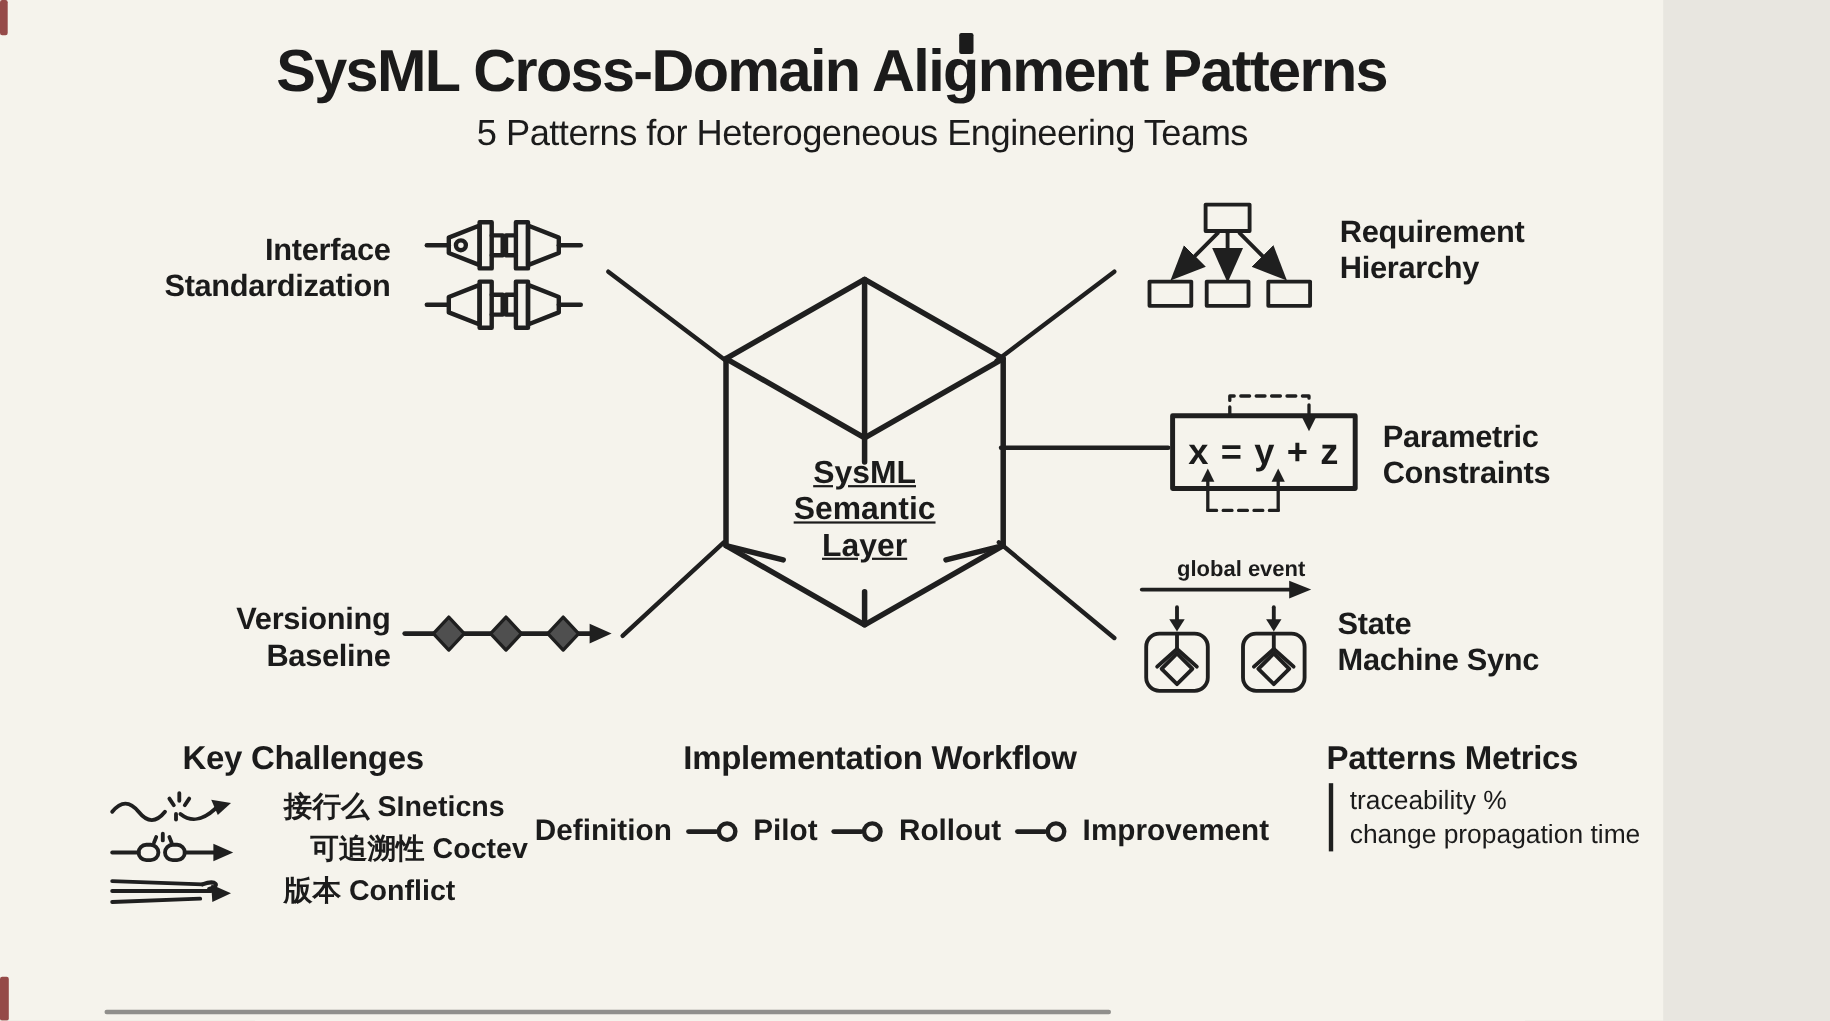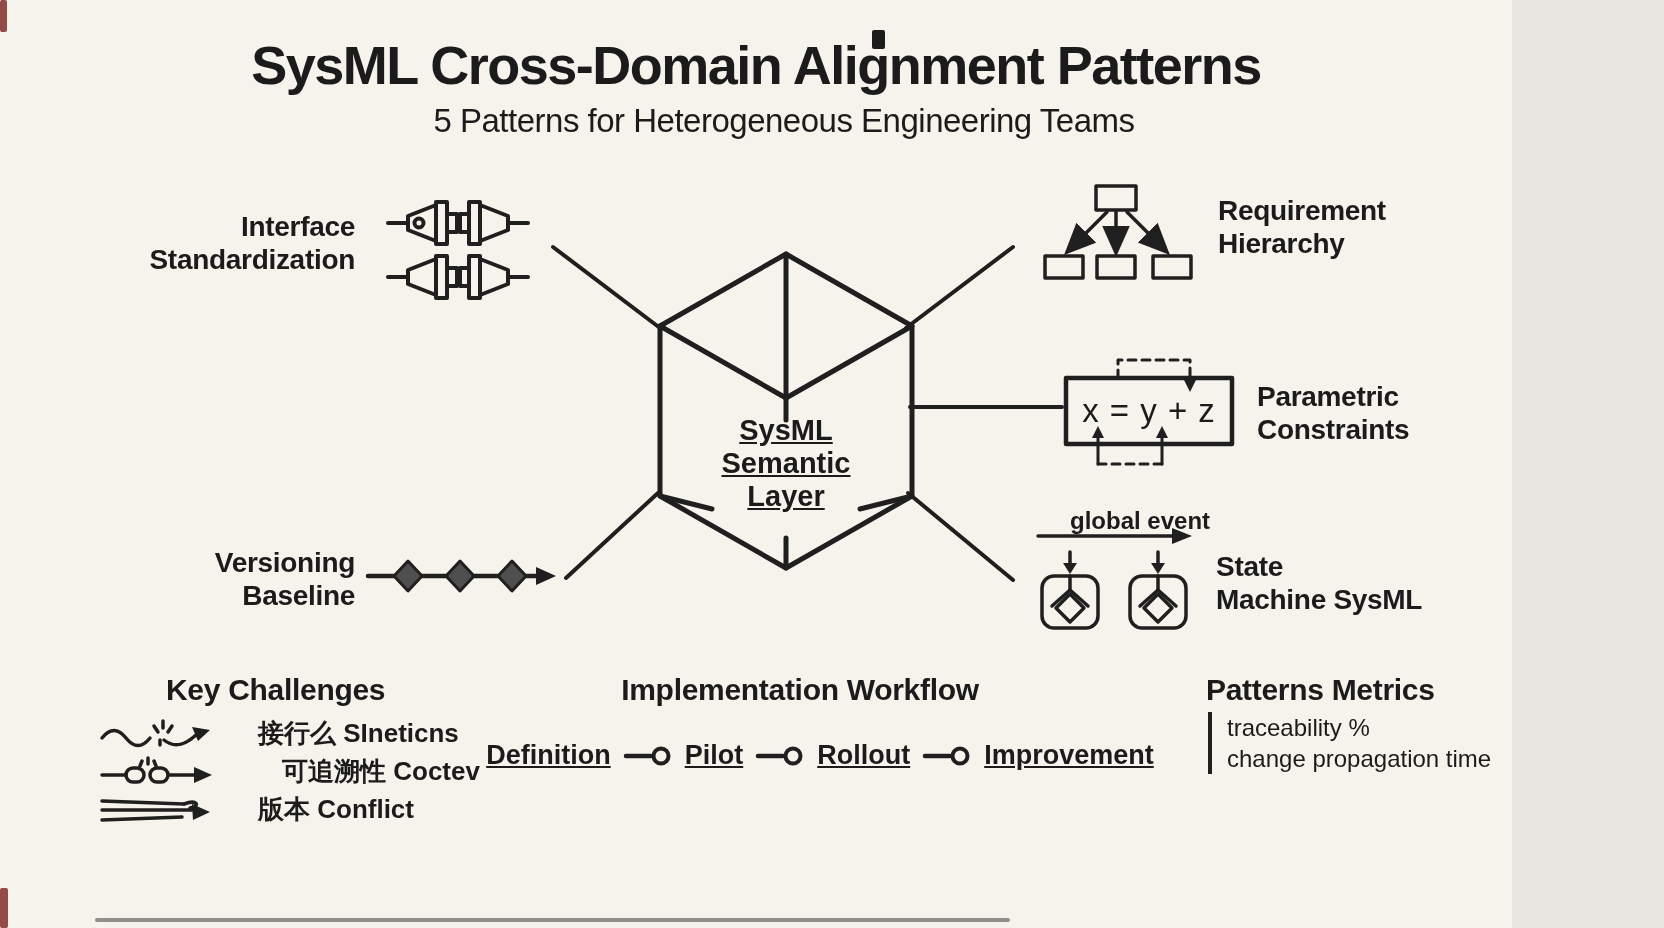--- a/index.html
+++ b/index.html
@@ -12,21 +12,21 @@
   .abs{position:absolute;}
   svg{display:block;overflow:visible;}
   .ink{stroke:#1f1f1f;fill:none;stroke-linecap:round;stroke-linejoin:round;}
   .fill{fill:#1f1f1f;stroke:none;}
   .h1{width:100%;text-align:center;font-size:54px;font-weight:700;letter-spacing:-1.5px;}
   .h2{width:100%;text-align:center;font-size:33px;font-weight:400;letter-spacing:-0.5px;padding-left:28px;}
   .plabel{font-size:28px;font-weight:700;line-height:1.18;white-space:pre-line;letter-spacing:-0.3px;}
   .tright{text-align:right;}
   .cap{font-weight:700;white-space:nowrap;}
   .cubelabel{font-size:29px;font-weight:700;line-height:1.14;text-align:center;white-space:pre-line;text-decoration:underline;}
-  .formula{display:flex;align-items:center;justify-content:center;font-size:33px;font-weight:400;letter-spacing:1px;}
+  .formula{display:flex;align-items:center;justify-content:center;font-size:33px;font-weight:700;letter-spacing:1px;}
   .sechead{font-size:30px;font-weight:700;letter-spacing:-0.3px;}
   .kcrow-label{font-size:26px;font-weight:700;white-space:nowrap;}
   .steps{display:flex;align-items:center;justify-content:center;gap:13px;}
   .step{font-size:27px;font-weight:700;white-space:nowrap;}
   .metrics{border-left:4px solid #1f1f1f;padding-left:15px;}
   .metric{font-size:24px;line-height:31px;font-weight:400;white-space:nowrap;}
   .artifact{background:#7d1f1f;opacity:.8;border-radius:2px;}
 </style>
 </head>
 <body>
@@ -139,21 +139,21 @@
       <line x1="2" y1="24" x2="172" y2="24"></line>
     </g>
     <polygon class="fill" points="190,24 170,15 170,33"></polygon>
     <g stroke="#1f1f1f" stroke-width="3" fill="#4f4f4f" stroke-linejoin="round">
       <polygon points="42,9 56,24 42,39 28,24"></polygon>
       <polygon points="94,9 108,24 94,39 80,24"></polygon>
       <polygon points="146,9 160,24 146,39 132,24"></polygon>
     </g>
   </svg>
 
-  <div class="abs cap" style="left:1070px;top:507px;font-size:24px;">global event</div>
+  <div class="abs cap" style="left:1070px;top:507px;font-size:20px;">global event</div>
   <svg class="abs" style="left:1036px;top:524px;" width="160" height="24">
     <g class="ink" stroke-width="3.5">
         <line x1="2" y1="12" x2="138" y2="12"></line>
       </g>
     <polygon class="fill" points="156,12 136,4 136,20"></polygon>
   </svg>
   <svg class="abs" style="left:1038px;top:550px;" width="64" height="80">
     <g class="ink" stroke-width="3.5">
       <line x1="32" y1="2" x2="32" y2="13"></line>
       <rect x="4" y="26" width="56" height="52" rx="12"></rect>
@@ -169,21 +169,21 @@
       <line x1="32" y1="2" x2="32" y2="13"></line>
       <rect x="4" y="26" width="56" height="52" rx="12"></rect>
       <line x1="32" y1="26" x2="32" y2="40"></line>
       <line x1="32" y1="40" x2="14" y2="56"></line>
       <line x1="32" y1="40" x2="50" y2="56"></line>
       <polygon points="32,44 46,58 32,72 18,58"></polygon>
     </g>
     <polygon class="fill" points="32,24 25,13 39,13"></polygon>
   </svg>
   <div class="abs plabel" style="left:1216px;top:550px;">State
-Machine SysML</div>
+Machine Sync</div>
 
   <div class="abs sechead" style="left:166px;top:673px;">Key Challenges</div>
   <svg class="abs" style="left:100px;top:714px;" width="140" height="40">
     <g class="ink" stroke-width="3.5">
       <path d="M2,24 C10,14 18,14 26,24 C34,34 42,34 50,24"></path>
       <line x1="54" y1="12" x2="58" y2="18"></line>
       <line x1="63" y1="7" x2="63" y2="14"></line>
       <line x1="72" y1="12" x2="68" y2="18"></line>
       <line x1="60" y1="26" x2="60" y2="31"></line>
       <path d="M64,26 C74,34 84,32 96,21"></path>
@@ -209,21 +209,21 @@
       <line x1="2" y1="9" x2="84" y2="12"></line>
       <line x1="2" y1="18" x2="92" y2="18"></line>
       <line x1="2" y1="28" x2="82" y2="25"></line>
       <path d="M84,12 C97,7 101,14 90,16"></path>
     </g>
     <polygon class="fill" points="110,20 92,12 93,28"></polygon>
   </svg>
   <div class="abs kcrow-label" style="left:258px;top:792px;">版本 Conflict</div>
 
   <div class="abs sechead" style="left:560px;top:673px;width:480px;text-align:center;">Implementation Workflow</div>
-  <div class="abs steps" style="left:480px;top:740px;width:680px;text-decoration:underline;">
+  <div class="abs steps" style="left:480px;top:740px;width:680px;">
     <span class="step">Definition</span>
     <svg width="48" height="22">
       <g class="ink">
           <line x1="2" y1="11" x2="27" y2="11" stroke-width="4.5"></line>
           <circle cx="37" cy="11" r="7.5" stroke-width="4"></circle>
         </g>
     </svg>
     <span class="step">Pilot</span>
     <svg width="48" height="22">
       <g class="ink">

